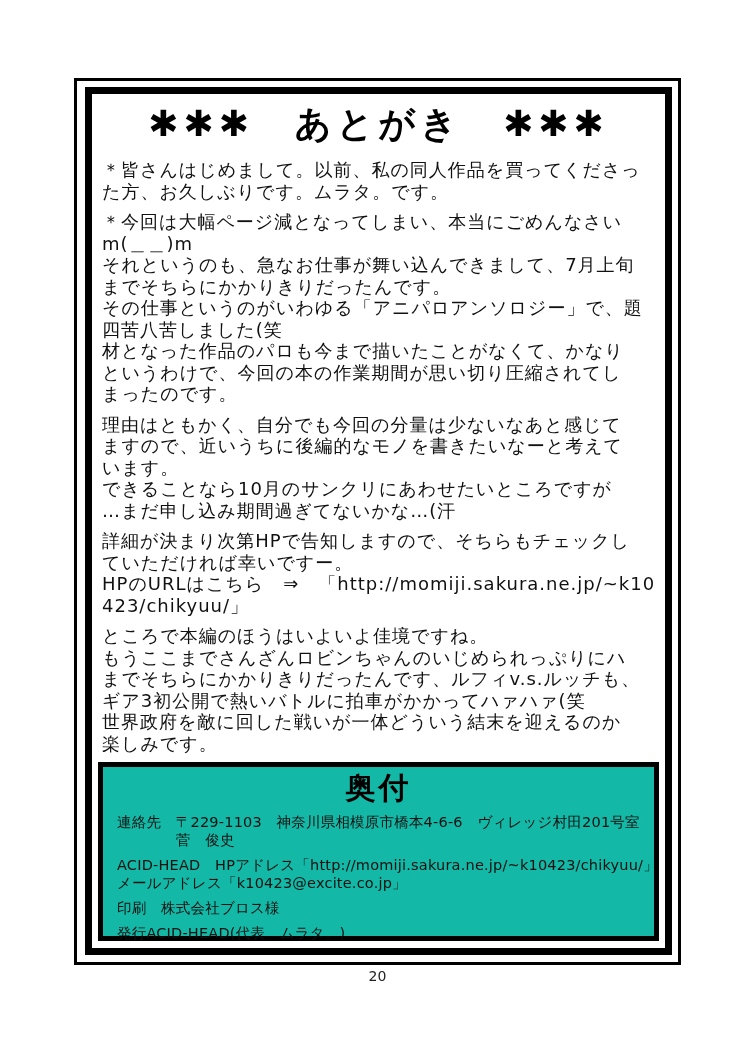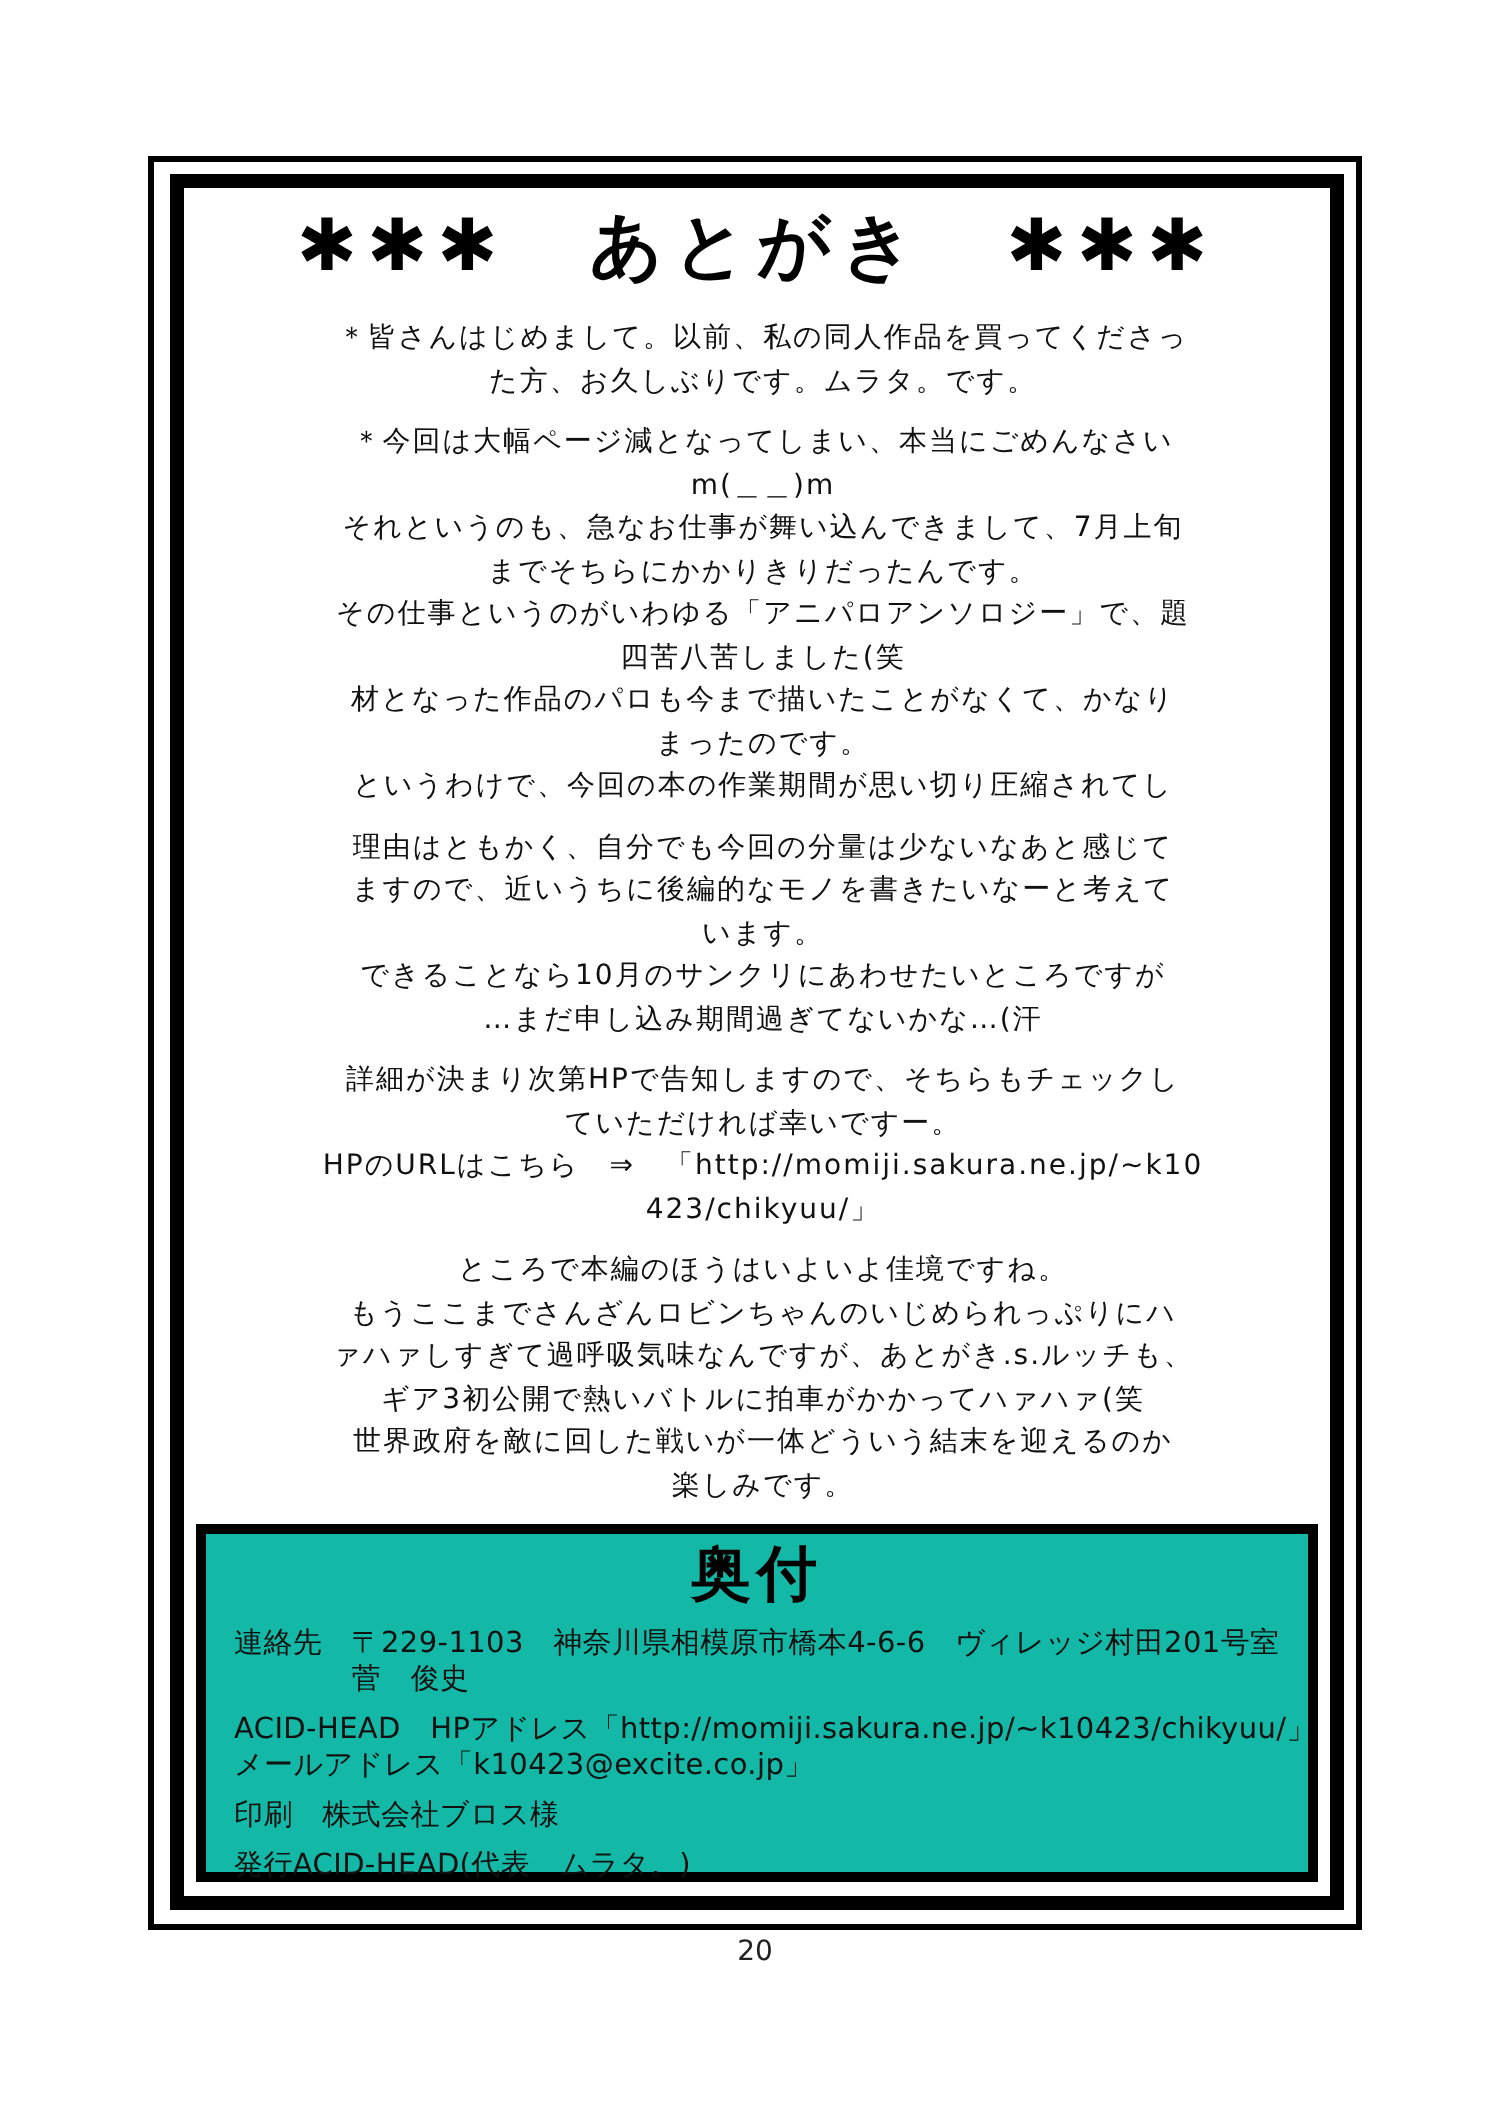--- a/index.html
+++ b/index.html
@@ -30,24 +30,23 @@
     text-align:center;
     font-size:36px;
     font-weight:bold;
     letter-spacing:5px;
     line-height:44px;
     white-space:pre;
     color:#000;
   }
   .body-text{
     margin:13px 4px 0 10px;
-    font-size:14px;
+    font-size:18px;
     line-height:21.5px;
     letter-spacing:1px;
-    text-align:center;
   }
   .para{margin:0 0 9px 0;}
   .line{white-space:pre;overflow:hidden;}
   .colophon{
     position:absolute;left:6px;top:668px;
     width:561px;height:179px;
     border:5px solid #000;
     box-sizing:border-box;
     background:#14b8a6;
   }
@@ -88,40 +87,40 @@
             <div class="line">た方、お久しぶりです。ムラタ。です。</div>
           </div>
           <div class="para">
             <div class="line">＊今回は大幅ページ減となってしまい、本当にごめんなさい</div>
             <div class="line">m(＿＿)m</div>
             <div class="line">それというのも、急なお仕事が舞い込んできまして、7月上旬</div>
             <div class="line">までそちらにかかりきりだったんです。</div>
             <div class="line">その仕事というのがいわゆる「アニパロアンソロジー」で、題</div>
             <div class="line">四苦八苦しました(笑</div>
             <div class="line">材となった作品のパロも今まで描いたことがなくて、かなり</div>
+            <div class="line">というわけで、今回の本の作業期間が思い切り圧縮されてし</div>
             <div class="line">まったのです。</div>
-            <div class="line">というわけで、今回の本の作業期間が思い切り圧縮されてし</div>
           </div>
           <div class="para">
             <div class="line">理由はともかく、自分でも今回の分量は少ないなあと感じて</div>
             <div class="line">ますので、近いうちに後編的なモノを書きたいなーと考えて</div>
             <div class="line">います。</div>
             <div class="line">できることなら10月のサンクリにあわせたいところですが</div>
             <div class="line">…まだ申し込み期間過ぎてないかな…(汗</div>
           </div>
           <div class="para">
             <div class="line">詳細が決まり次第HPで告知しますので、そちらもチェックし</div>
             <div class="line">ていただければ幸いですー。</div>
             <div class="line">HPのURLはこちら　⇒　「http://momiji.sakura.ne.jp/~k10</div>
             <div class="line">423/chikyuu/」</div>
           </div>
           <div class="para">
             <div class="line">ところで本編のほうはいよいよ佳境ですね。</div>
             <div class="line">もうここまでさんざんロビンちゃんのいじめられっぷりにハ</div>
-            <div class="line">ァハァしすぎて過呼吸気味なんですが、あとがき.s.ルッチも、</div>
+            <div class="line">までそちらにかかりきりだったんです、ルフィv.s.ルッチも、</div>
             <div class="line">ギア3初公開で熱いバトルに拍車がかかってハァハァ(笑</div>
             <div class="line">世界政府を敵に回した戦いが一体どういう結末を迎えるのか</div>
             <div class="line">楽しみです。</div>
           </div>
         </div>
       <div class="colophon">
         <h2 class="colophon-title">奥付</h2>
         <div class="colophon-body">
             <div class="cgroup">
               <div class="line">連絡先　〒229-1103　神奈川県相模原市橋本4-6-6　ヴィレッジ村田201号室</div>

